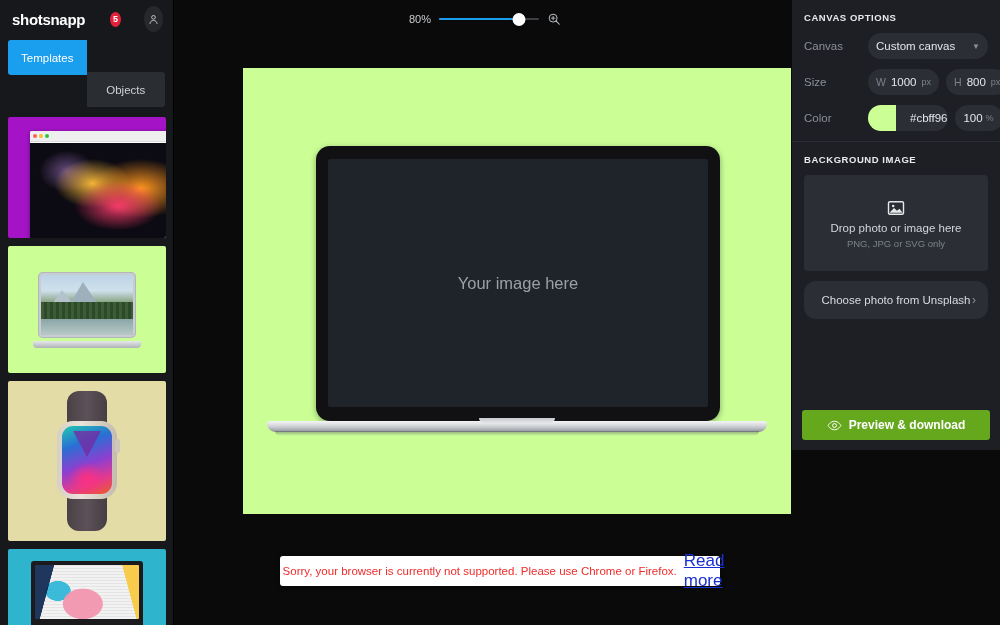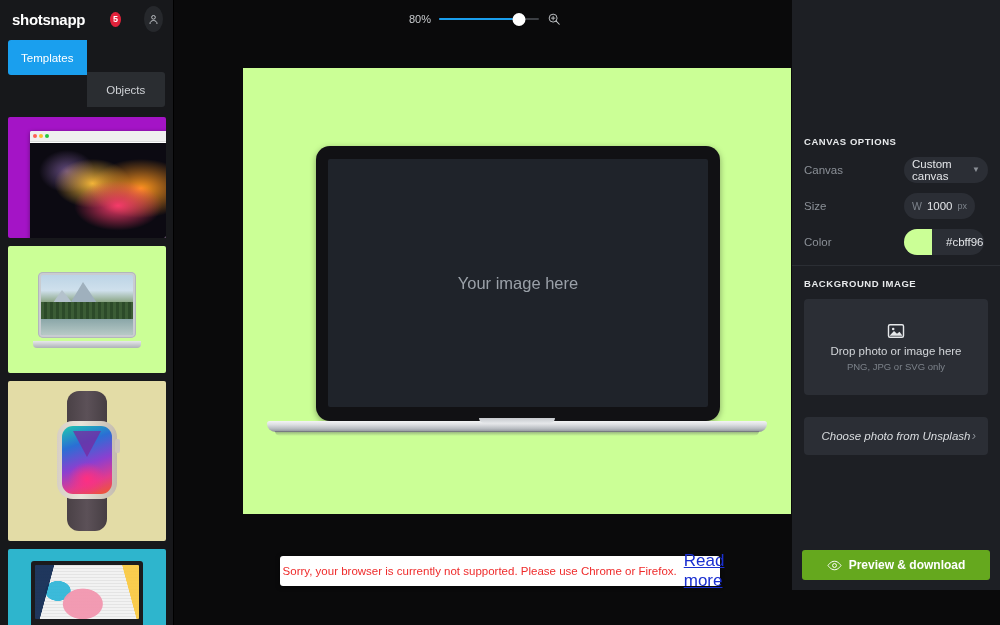--- a/index.html
+++ b/index.html
@@ -242,34 +242,34 @@
     width: 440px; height: 30px;
     background: #fff; border-radius: 3px;
     display: flex; align-items: center; justify-content: center; gap: 7px;
     box-shadow: 0 1px 4px rgba(0,0,0,.5);
   }
   .banner-text { font-size: 11.5px; color: #ef2b2b; white-space: nowrap; }
   .banner-link { font-size: 17px; color: #1a2fd0; text-decoration: underline; }
 
   
   .right {
-    width: 208px; flex: 0 0 208px; height: 590px;
+    width: 208px; flex: 0 0 208px; height: 450px;
     background: #1d1f24; position: relative;
-    display: flex; flex-direction: column; justify-content: center;
+    display: flex; flex-direction: column;
   }
   .sec-title {
     font-size: 9.5px; font-weight: bold; color: #e8eaec;
     letter-spacing: .55px; padding: 12px 12px 10px 12px;
   }
   .divider { height: 1px; background: #2b2e34; }
   .row { display: flex; align-items: center; padding: 0 12px 10px 12px; gap: 12px; }
   .row-label { font-size: 11.5px; color: #8b9097; width: 52px; flex: 0 0 52px; }
   .field {
     background: #2b2e35; border-radius: 13px; height: 26px;
-    display: flex; align-items: center; padding: 0 8px; gap: 5px; margin-left: 36px;
+    display: flex; align-items: center; padding: 0 8px; gap: 5px;
   }
   .select { flex: 1; justify-content: space-between; }
   .select-val { font-size: 11.5px; color: #e4e6e9; }
   .caret { color: #8b9097; font-size: 8px; }
   .size-wrap { display: flex; gap: 7px; flex: 1; }
   .size-field { flex: 1; }
   .unit-pre { font-size: 10.5px; color: #7c828a; }
   .num { font-size: 11.5px; color: #e4e6e9; }
   .unit-suf { font-size: 9px; color: #7c828a; margin-left: auto; }
   .color-wrap { display: flex; gap: 7px; flex: 1; }
@@ -279,22 +279,22 @@
   .opac-field { width: 48px; flex: 0 0 48px; justify-content: center; gap: 3px; }
 
   .dropzone {
     margin: 0 12px 10px 12px; height: 96px;
     background: #2b2e35; border-radius: 4px;
     display: flex; flex-direction: column; align-items: center; justify-content: center; gap: 4px;
   }
   .dz-title { font-size: 11.5px; color: #d3d6da; }
   .dz-sub { font-size: 9.5px; color: #7c828a; }
   .unsplash-btn {
-    margin: 12px 12px; height: 38px; background: #2b2e35; border-radius: 4px;
-    display: flex; align-items: center; justify-content: center; position: relative; font-style: italic;
+    margin: 0 12px; height: 38px; background: #2b2e35; border-radius: 12px;
+    display: flex; align-items: center; justify-content: center; position: relative;
   }
   .unsplash-label { font-size: 11.5px; color: #d9dcdf; }
   .unsplash-arrow { position: absolute; right: 12px; color: #8b9097; font-size: 12px; }
 
   .download-wrap { position: absolute; left: 0; right: 0; bottom: 0; padding: 10px; }
   .download-btn {
     height: 30px; background: #65a81e; border-radius: 3px;
     display: flex; align-items: center; justify-content: center; gap: 7px;
   }
   .download-label { font-size: 12px; font-weight: bold; color: #fff; }

